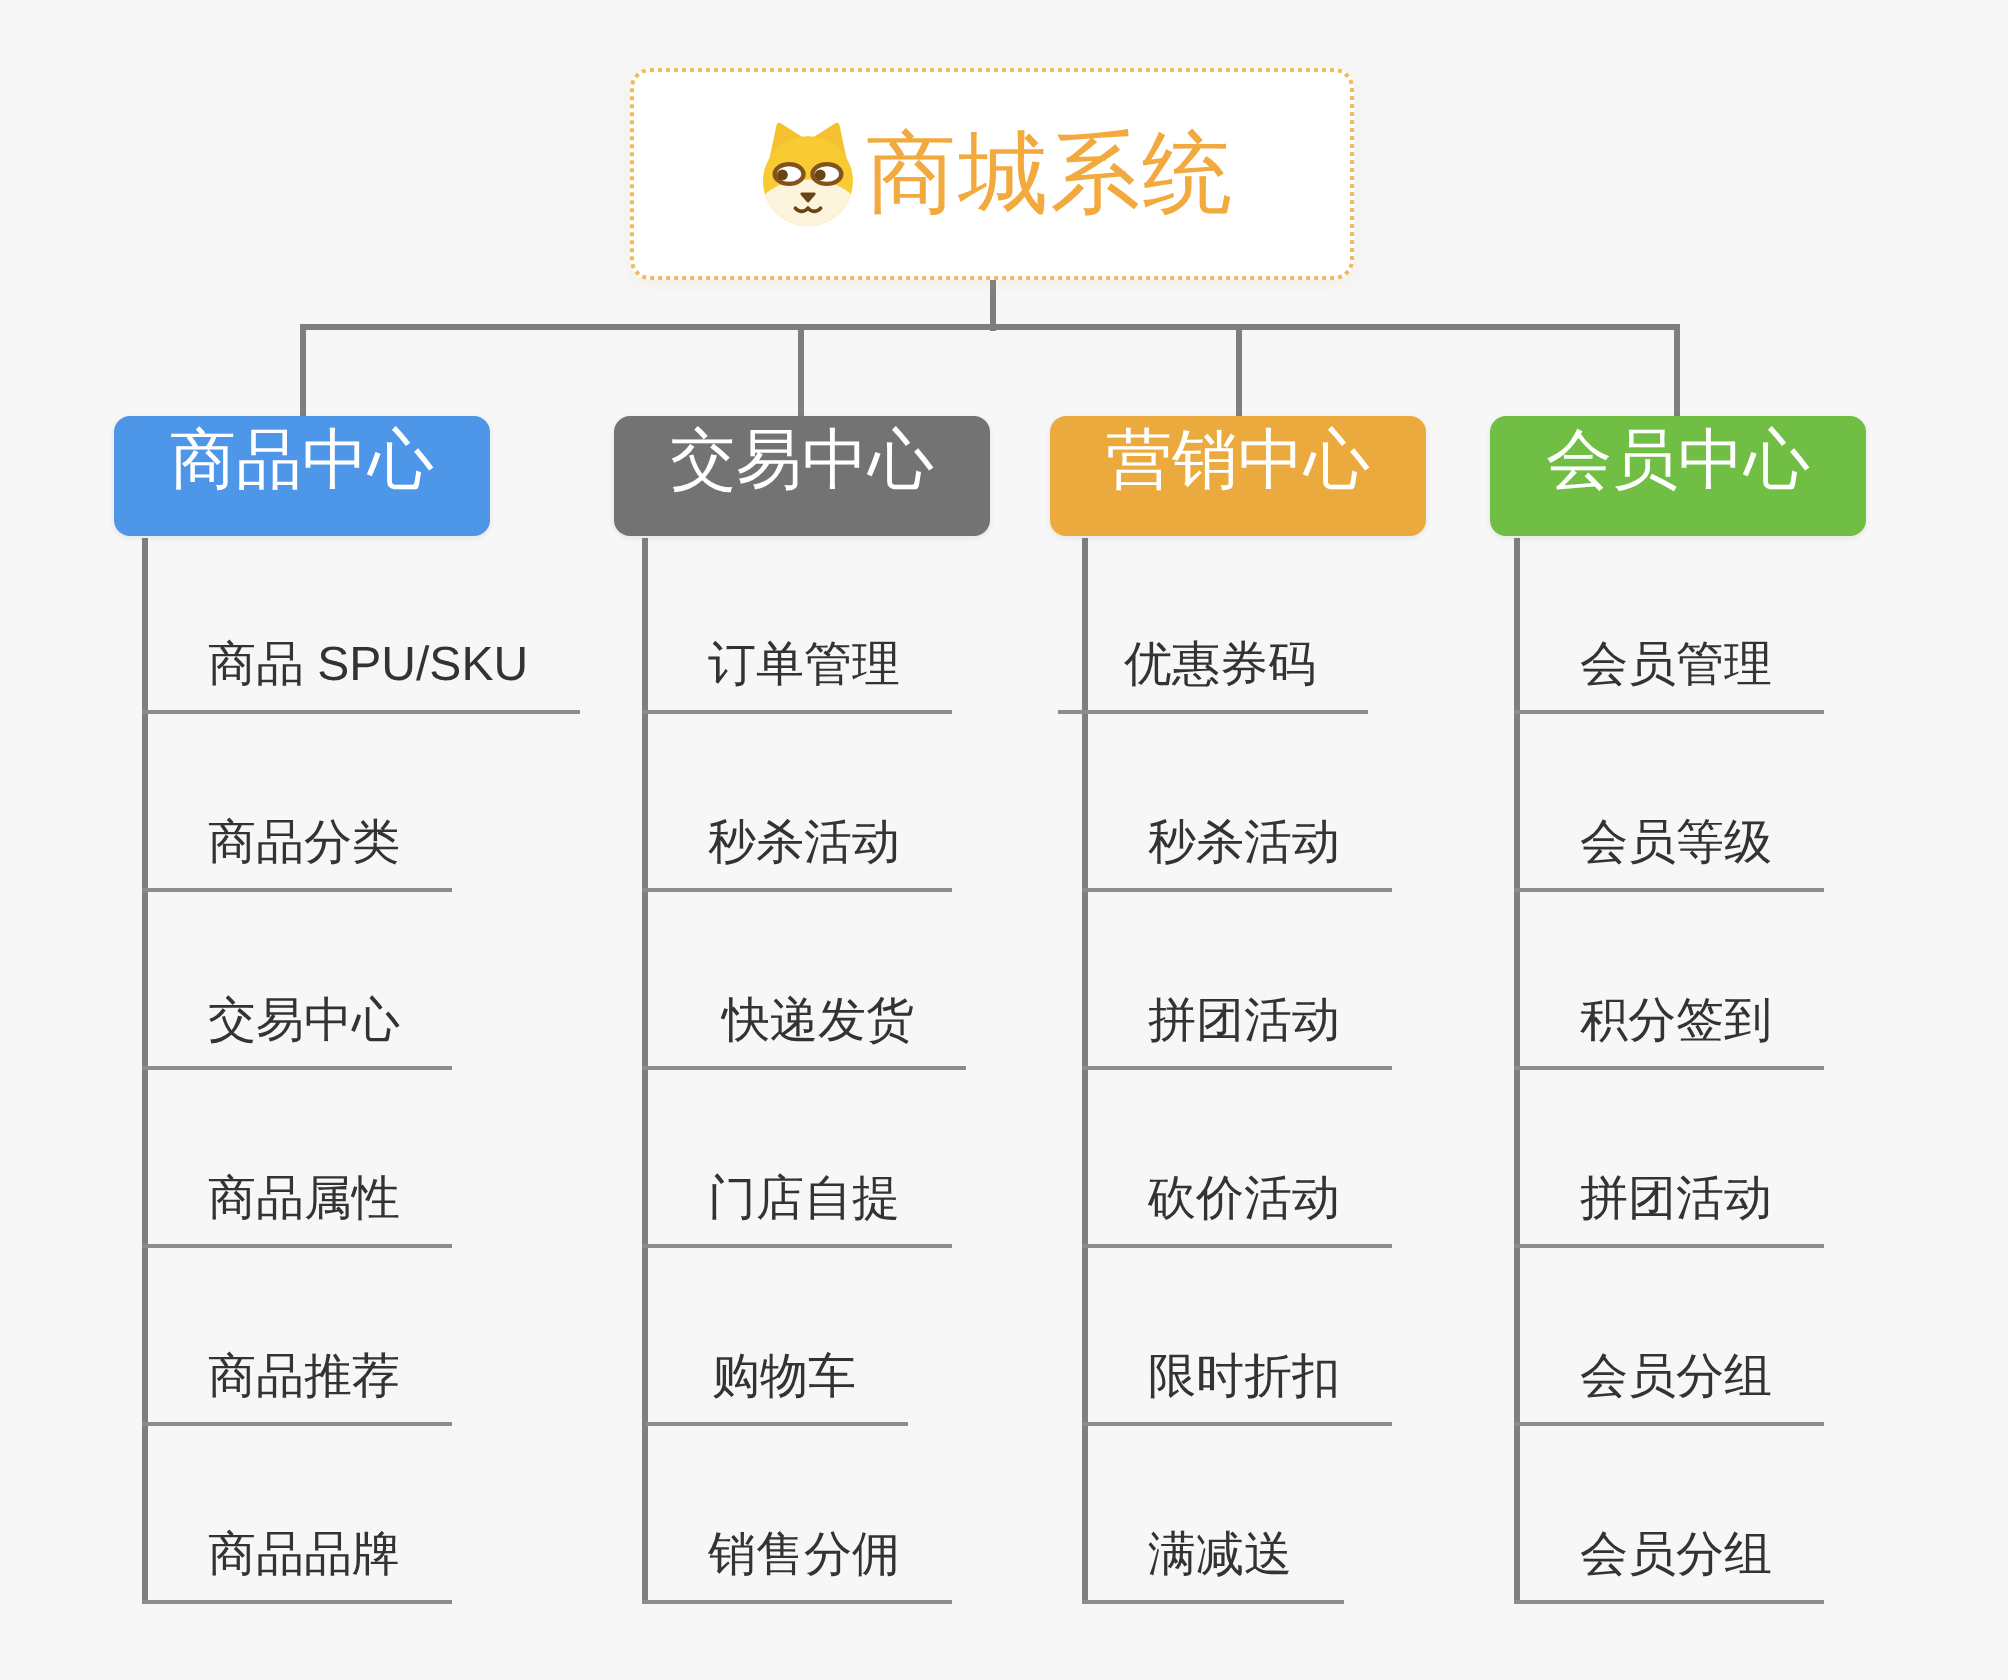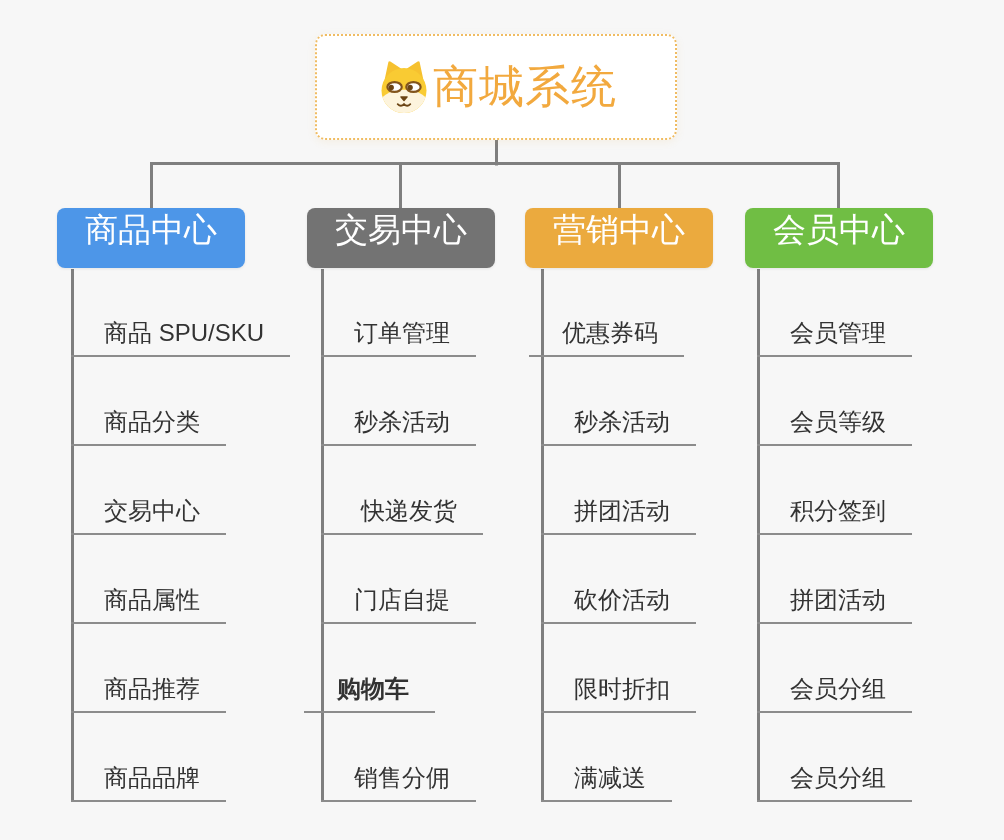--- a/index.html
+++ b/index.html
@@ -84,21 +84,21 @@
       <div class="leaf" style="left: 71px; top: 585px;">商品属性</div>
       <div class="leaf" style="left: 71px; top: 674px;">商品推荐</div>
       <div class="leaf" style="left: 71px; top: 763px;">商品品牌</div>
       <div class="branch-box" style="left: 307px; background: #737373; color: rgb(255, 255, 255);">
         <span>交易中心</span>
       </div>
       <div class="leaf" style="left: 321px; top: 318px;">订单管理</div>
       <div class="leaf" style="left: 321px; top: 407px;">秒杀活动</div>
       <div class="leaf" style="left: 321px; top: 496px; padding-left: 40px;">快递发货</div>
       <div class="leaf" style="left: 321px; top: 585px;">门店自提</div>
-      <div class="leaf" style="left: 304px; top: 674px; font-weight: bold;">购物车</div>
+      <div class="leaf" style="left: 323px; top: 674px;">购物车</div>
       <div class="leaf" style="left: 321px; top: 763px;">销售分佣</div>
       <div class="branch-box" style="left: 525px; background: rgb(235, 170, 62); color: rgb(255, 255, 255);">
         <span>营销中心</span>
       </div>
       <div class="leaf" style="left: 529px; top: 318px;">优惠券码</div>
       <div class="leaf" style="left: 541px; top: 407px;">秒杀活动</div>
       <div class="leaf" style="left: 541px; top: 496px;">拼团活动</div>
       <div class="leaf" style="left: 541px; top: 585px;">砍价活动</div>
       <div class="leaf" style="left: 541px; top: 674px;">限时折扣</div>
       <div class="leaf" style="left: 541px; top: 763px;">满减送</div>

